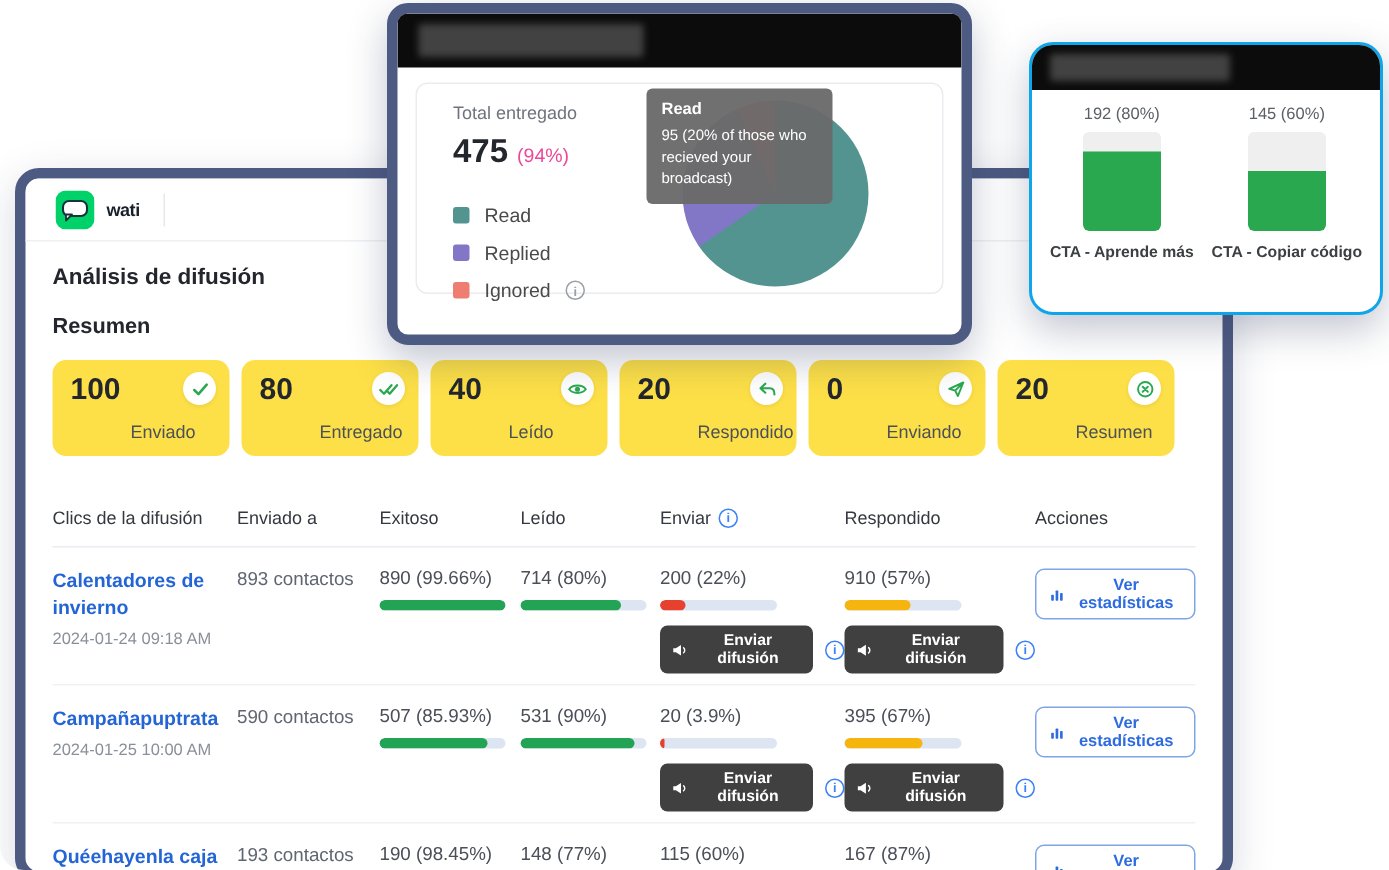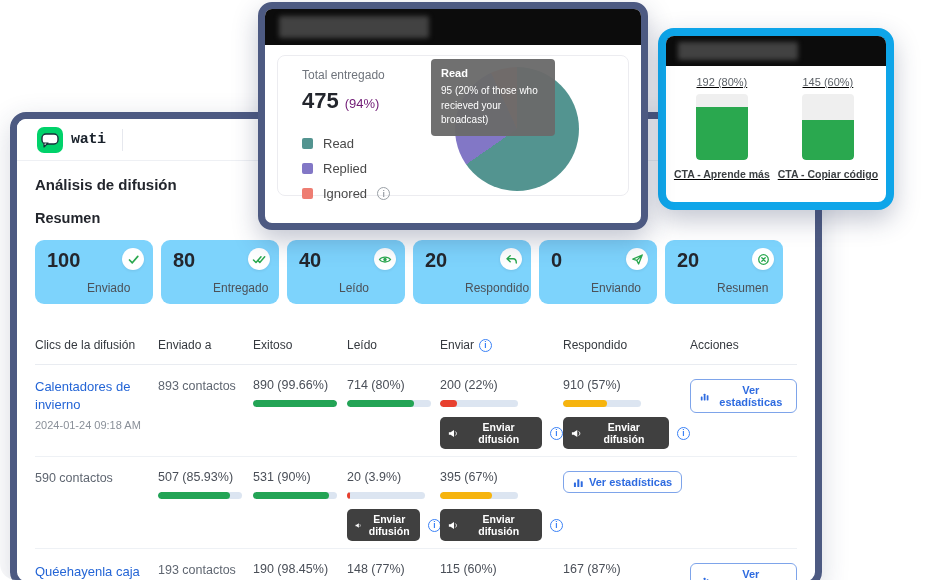--- a/index.html
+++ b/index.html
@@ -6,45 +6,45 @@
   body { font-family:"Liberation Sans","DejaVu Sans",sans-serif; background:#fff; }
   .stage { position:relative; width:926px; height:580px; background:#ffffff; border-radius:16px; overflow:hidden; }
 
   
   .main-window{ position:absolute; left:10px; top:112px; width:812px; height:476px;
     background:#fff; border:7px solid #4d5a82; border-radius:16px;
     box-shadow:0 8px 28px rgba(40,50,90,.18); z-index:1; overflow:hidden; }
   .app-header{ height:42px; display:flex; align-items:center; padding:0 20px;
     background:#fff; border-bottom:1px solid #eef0f4; }
   .logo-wrap{ display:flex; align-items:center; gap:8px; }
-  .logo-text{ font-size:15px; font-weight:800; color:#19212b; letter-spacing:-.3px;font-family:Liberation Mono, monospace; }
+  .logo-text{ font-size:12px; font-weight:800; color:#19212b; letter-spacing:-.3px; }
   .header-divider{ width:1px; height:22px; background:#e6e8ee; margin-left:16px; }
 
   .content{ padding:0 18px 0 18px; }
   .page-title{ margin-top:15px; font-size:15px; font-weight:700; color:#23262d; }
   .section-title{ margin-top:17px; font-size:14.5px; font-weight:700; color:#23262d; }
 
   
   .stats-row{ display:flex; gap:8px; margin-top:14px; }
-  .stat-card{ position:relative; width:118px; height:64px; background:#7dd3fc;
+  .stat-card{ position:relative; width:118px; height:64px; background:#fde047;
     border-radius:9px; padding:9px 12px; }
   .stat-value{ font-size:20px; font-weight:800; color:#23262d; line-height:1.1; }
   .stat-label{ position:absolute; left:12px; bottom:9px; font-size:12px; color:#4c5158;margin-left:40px; }
   .stat-icon{ position:absolute; top:8px; right:9px; width:22px; height:22px; background:#fff;
     border-radius:50%; display:flex; align-items:center; justify-content:center;
     box-shadow:0 1px 3px rgba(0,0,0,.08); }
 
   
   .table{ margin-top:26px; }
   .trow, .thead{ display:grid; grid-template-columns:123px 95px 94px 93px 123px 127px 1fr;
     column-gap:0; align-items:start; }
   .thead{ padding:8px 0 12px 0; border-bottom:1px solid #e9ecf1; }
   .th{ font-size:12px; color:#35393f; font-weight:500; display:flex; align-items:center; gap:5px; }
   .trow{ padding:13px 0 7px 0; border-bottom:1px solid #eef1f5; min-height:70px; }
-  .name-link{ font-size:13px; font-weight:400; color:#2465d6; text-decoration:none;
+  .name-link{ font-size:13px; font-weight:700; color:#2465d6; text-decoration:none;
     display:inline-block; max-width:112px; line-height:1.35; cursor:pointer; }
   .row-date{ margin-top:6px; font-size:11px; color:#8a9099; }
   .contacts{ font-size:12.5px; color:#5f6671; padding-top:1px; }
   .mval{ font-size:12.5px; color:#4a4f58; display:block; }
   .bar{ display:block; margin-top:8px; width:84px; height:7px; border-radius:4px;
     background:#dce5f1; overflow:hidden; }
   .bar.narrow{ width:78px; }
   .bar .fill{ display:block; height:100%; border-radius:4px; }
   .btn-row{ display:flex; align-items:center; gap:8px; margin-top:10px; }
   .send-btn{ display:inline-flex; align-items:center; gap:5px; background:#404040; color:#fff;
@@ -64,34 +64,34 @@
     background:#fff; border:7px solid #4d5a82; border-radius:14px;
     box-shadow:0 10px 26px rgba(40,50,90,.28); z-index:3; overflow:hidden; }
   .popup-header{ background:#0c0c0c; height:36px; display:flex; align-items:center; padding-left:14px; }
   .redacted{ background:#424242; border-radius:2px; filter:blur(2.5px); }
   .pie-popup .redacted{ width:150px; height:22px; }
   .pie-panel{ position:relative; margin:10px 12px; height:141px; border:1px solid #ececf0;
     border-radius:8px; padding:12px 0 0 24px; }
   .total-label{ font-size:12px; color:#6f747c; }
   .total-line{ margin-top:6px; display:flex; align-items:baseline; gap:6px; }
   .total-value{ font-size:22px; font-weight:800; color:#23262d; }
-  .total-pct{ font-size:13px; color:#701a75; }
+  .total-pct{ font-size:13px; color:#ec4899; }
   .legend{ margin-top:22px; display:flex; flex-direction:column; gap:10px; }
   .legend-item{ display:flex; align-items:center; gap:10px; font-size:13px; color:#4a4a4a; }
   .legend-swatch{ width:11px; height:11px; border-radius:2px; flex:none; }
   .pie{ position:absolute; left:177px; top:11px; width:124px; height:124px; border-radius:50%; }
   .pie-tooltip{ position:absolute; left:153px; top:3px; width:124px; background:rgba(106,106,106,.96);
     border-radius:4px; padding:8px 10px; color:#fff; z-index:2; }
   .pie-tooltip .tt-title{ font-size:11px; font-weight:700; }
   .pie-tooltip .tt-body{ margin-top:5px; font-size:10px; line-height:1.45; }
 
   
-  .bar-popup{ position:absolute; left:658px; top:28px; width:236px; height:182px;
-    background:#fff; border:8px solid #0ea5e9; border-radius:16px;
-    box-shadow:0 10px 26px rgba(40,50,90,.28); z-index:2; overflow:hidden;text-decoration:underline; }
+  .bar-popup{ position:absolute; left:686px; top:28px; width:236px; height:182px;
+    background:#fff; border:2px solid #0ea5e9; border-radius:16px;
+    box-shadow:0 10px 26px rgba(40,50,90,.28); z-index:2; overflow:hidden; }
   .bar-popup .popup-header{ height:30px; padding-left:12px; }
   .bar-popup .redacted{ width:120px; height:18px; }
   .bar-body{ display:flex; justify-content:space-evenly; padding-top:10px; }
   .bar-col{ display:flex; flex-direction:column; align-items:center; }
   .bar-col .bval{ font-size:11px; color:#5b6066; }
   .vtrack{ margin-top:6px; width:52px; height:66px; background:#efefef; border-radius:4px;
     display:flex; flex-direction:column; justify-content:flex-end; overflow:hidden; }
   .vfill{ width:100%; border-radius:0 0 4px 4px; }
   .bar-col .blabel{ margin-top:8px; font-size:10.5px; font-weight:700; color:#3c4043; white-space:nowrap; }
 </style>
@@ -247,20 +247,24 @@
                   <rect x="1" y="6" width="2.2" height="5" rx="0.6" fill="#2e6be0"></rect>
                   <rect x="4.7" y="2.5" width="2.2" height="8.5" rx="0.6" fill="#2e6be0"></rect>
                   <rect x="8.4" y="4.5" width="2.2" height="6.5" rx="0.6" fill="#2e6be0"></rect>
                 </svg>
               <span>Ver estadísticas</span>
             </button>
           </div>
         </div>
 
         <div class="trow">
+          <div>
+            <a class="name-link">Campañapuptrata</a>
+            <div class="row-date">2024-01-25 10:00 AM</div>
+          </div>
           <div class="contacts">590 contactos</div>
           <div>
             <span class="mval">507 (85.93%)</span>
             <span class="bar">
                 <span class="fill" style="width: 85.93%; background: rgb(35, 164, 85);"></span>
               </span>
           </div>
           <div>
             <span class="mval">531 (90%)</span>
             <span class="bar">

